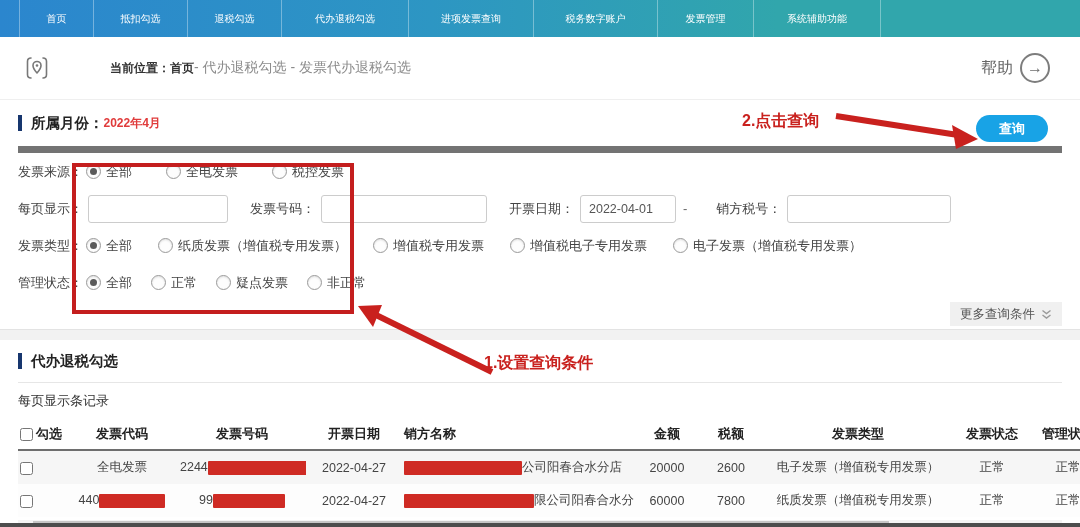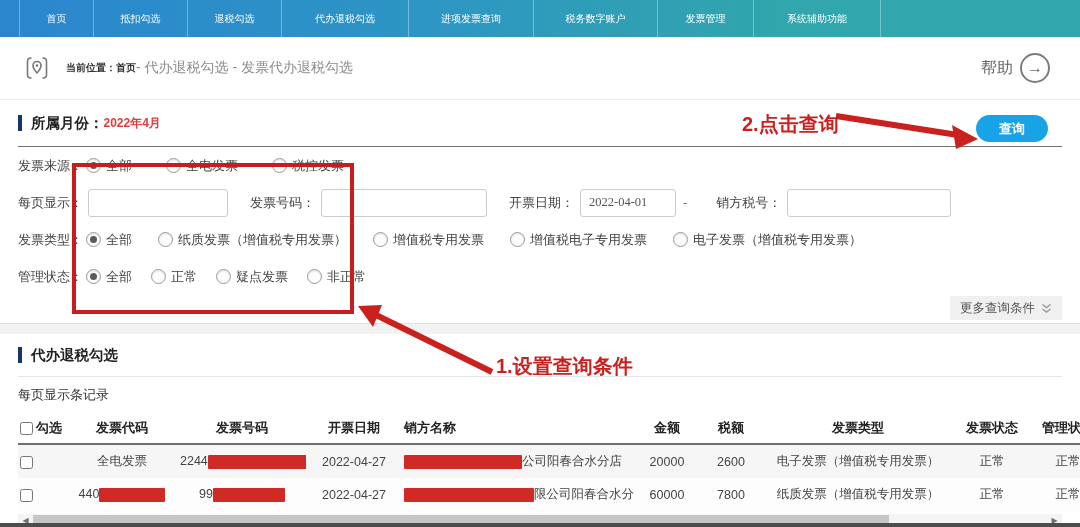--- a/index.html
+++ b/index.html
@@ -13,49 +13,49 @@
     background:linear-gradient(90deg,#2b86ce 0%,#2d96c3 40%,#31a6ac 72%,#31a6ac 100%);}
   .nav-spacer{width:19px;border-right:1px solid rgba(255,255,255,.35);}
   .nav-tab{display:flex;align-items:center;justify-content:center;color:#fff;
     font-size:10px;border-right:1px solid rgba(255,255,255,.35);cursor:pointer;}
   .nt1{width:73px}.nt2{width:93px}.nt3{width:93px}.nt4{width:126px}
   .nt5{width:124px}.nt6{width:123px}.nt7{width:95px}.nt8{width:126px}
   
   .breadcrumb-bar{height:62px;display:flex;align-items:center;padding:0 30px 0 24px;
     border-bottom:1px solid #efefef;background:#fff;}
   .loc-icon{width:26px;height:26px;margin-right:16px;flex:0 0 auto;}
-  .bc-strong{font-weight:bold;color:#333;font-size:10px;}
+  .bc-strong{font-weight:bold;color:#333;font-size:12px;margin-left:44px;}
   .bc-rest{color:#8b8b8b;font-size:14px;}
   .help-wrap{margin-left:auto;display:flex;align-items:center;color:#666;font-size:16px;}
   .help-circle{width:26px;height:26px;border:2px solid #7d7d7d;border-radius:50%;
     display:flex;align-items:center;justify-content:center;margin-left:7px;
     color:#6f6f6f;font-size:16px;line-height:1;}
   
   .filter-section{position:relative;padding:0 18px;border-bottom:1px solid #e3e3e3;}
-  .filter-head{height:46px;display:flex;align-items:center;border-bottom:1px solid #737373;}
+  .filter-head{height:46px;display:flex;align-items:center;border-bottom:7px solid #737373;}
   .title-bar{width:4px;height:16px;background:#17366e;margin-right:9px;flex:0 0 auto;}
   .sec-title{font-weight:bold;font-size:14.5px;color:#222;}
   .month-val{color:#e03b3b;font-weight:bold;font-size:12px;}
   .query-btn{position:absolute;top:15px;right:32px;background:#18a3e6;color:#fff;
     border:none;border-radius:14px;height:27px;padding:0 23px;font-size:13px;
     font-weight:bold;cursor:pointer;z-index:7;}
   .f-row{height:37px;display:flex;align-items:center;font-size:13px;color:#444;}
   .f-label{width:68px;flex:0 0 auto;color:#444;}
   .radio-item{display:flex;align-items:center;cursor:pointer;}
   .g-src .radio-item{margin-right:34px}
   .g-typ .radio-item{margin-right:26px}
   .g-sta .radio-item{margin-right:19px}
   .radio{width:13px;height:13px;border:1px solid #9a9a9a;border-radius:50%;
     background:#fdfdfd;display:inline-block;margin-right:5px;position:relative;flex:0 0 auto;
     box-shadow:inset 0 1px 2px rgba(0,0,0,.12);}
   .radio.checked::after{content:"";position:absolute;left:3px;top:3px;right:3px;bottom:3px;
     background:#5a5a5a;border-radius:50%;}
   .tbox{height:26px;border:1px solid #ccc;border-radius:3px;background:#fff;
     font-size:12.5px;color:#555;padding:13px 8px;box-sizing:border-box;
-    font-family:Liberation Serif, serif;}
+    font-family:Liberation Sans, sans-serif;}
   .w-code{width:140px;margin-left:2px;}
   .w-num{width:166px;}
   .w-date{width:96px;}
   .w-tax{width:164px;}
   .lbl-mid{margin-left:22px;width:auto;padding-right:6px;}
   .date-dash{margin:0 7px;color:#666;}
   .more-row{height:26px;display:flex;justify-content:flex-end;align-items:center;margin-bottom:2px;}
   .more-btn{background:#f0f0f0;border:none;color:#555;font-size:12.5px;height:24px;
     padding:0 10px;display:flex;align-items:center;cursor:pointer;}
   .chev2{margin-left:6px;display:inline-flex;flex-direction:column;line-height:4px;color:#999;}
@@ -82,23 +82,23 @@
   
   .hscroll{height:13px;background:#f4f4f4;display:flex;align-items:center;margin-top:3px;position:relative;}
   .hs-arrow{width:15px;text-align:center;font-size:8px;color:#6f6f6f;line-height:13px;flex:0 0 auto;cursor:pointer;}
   .hs-right{position:absolute;right:0;top:0;}
   .hs-thumb{height:11px;background:#c6c6c6;width:82%;cursor:grab;}
   .bottom-bar{position:absolute;left:0;right:0;bottom:0;height:4px;background:#4d4d4d;}
   
   .anno-box{position:absolute;left:72px;top:163px;width:274px;height:143px;
     border:4px solid #c41e1e;z-index:6;pointer-events:none;}
   .anno-svg{position:absolute;left:0;top:0;z-index:6;pointer-events:none;}
-  .anno-text{position:absolute;color:#c9211e;font-weight:bold;font-size:20px;z-index:6;text-align:center;}
+  .anno-text{position:absolute;color:#c9211e;font-weight:bold;font-size:16px;z-index:6;text-align:center;}
   .anno-2{left:742px;top:111px;}
-  .anno-1{left:496px;top:353px;}
+  .anno-1{left:484px;top:353px;}
 </style>
 </head>
 <body>
 
 <div class="navbar">
   <div class="nav-spacer"></div>
   <div class="nav-tab nt1">首页</div>
   <div class="nav-tab nt2">抵扣勾选</div>
   <div class="nav-tab nt3">退税勾选</div>
   <div class="nav-tab nt4">代办退税勾选</div>

